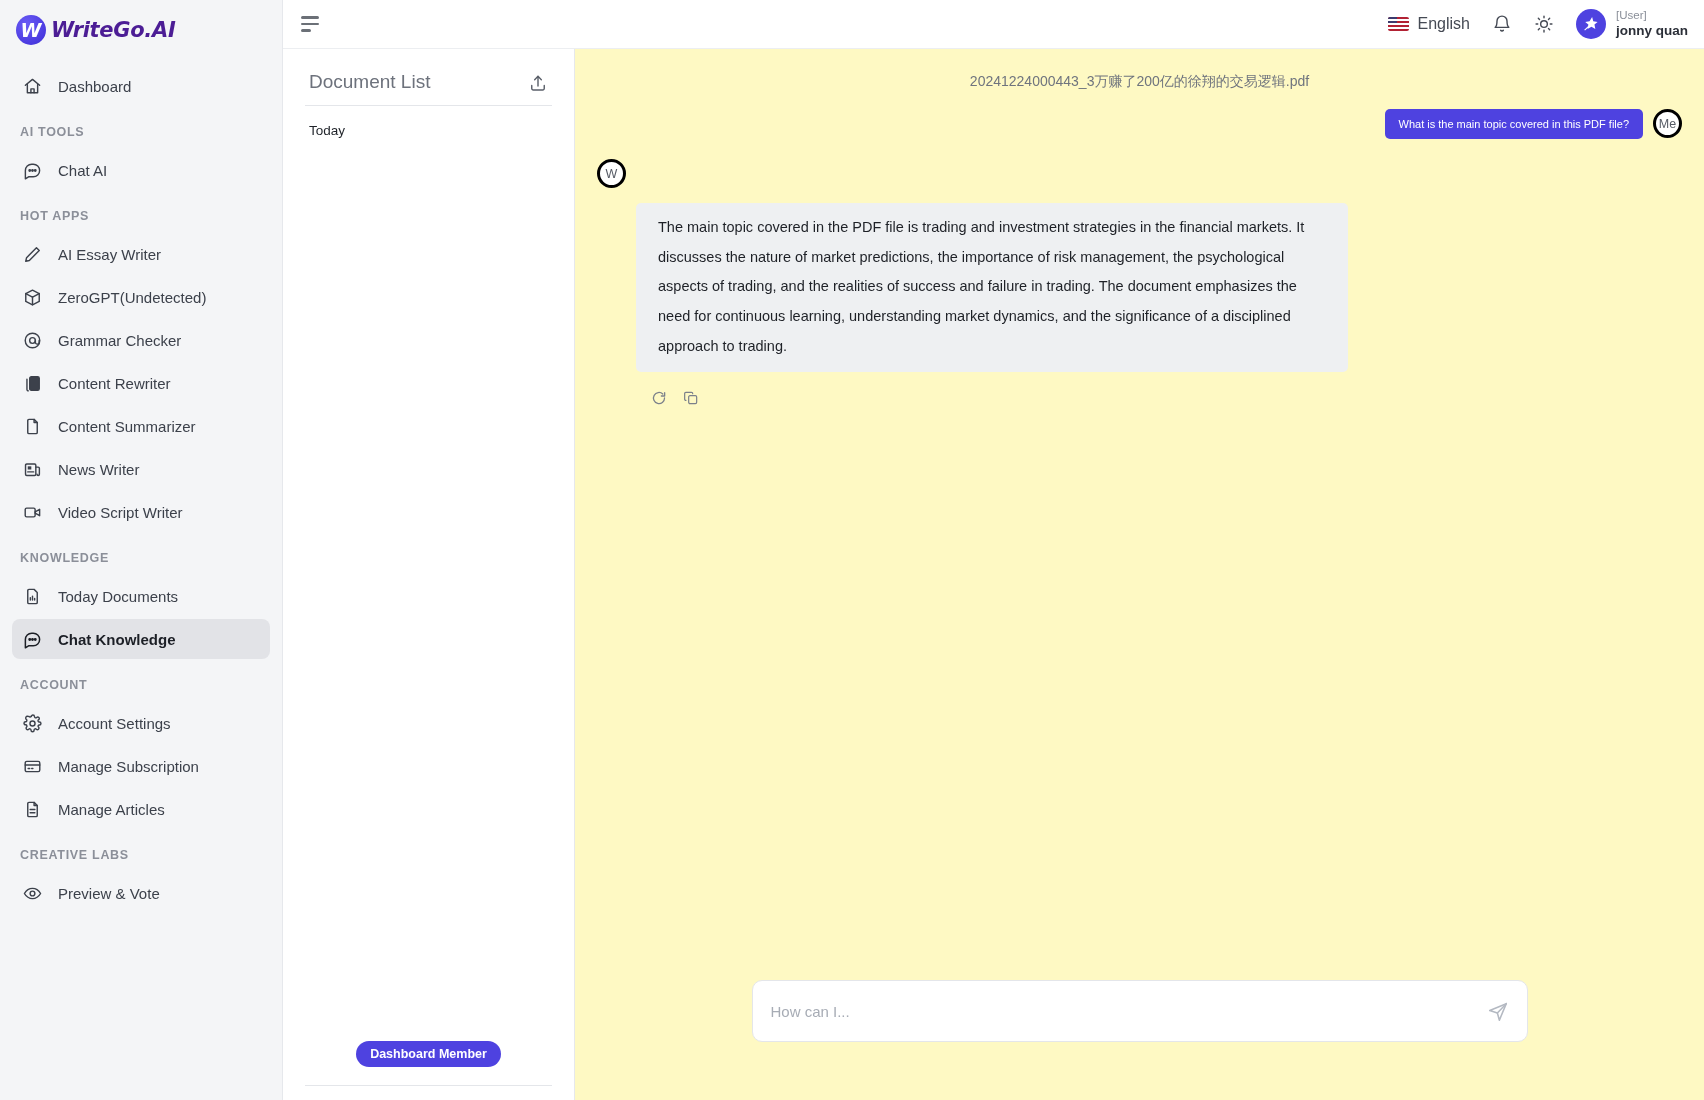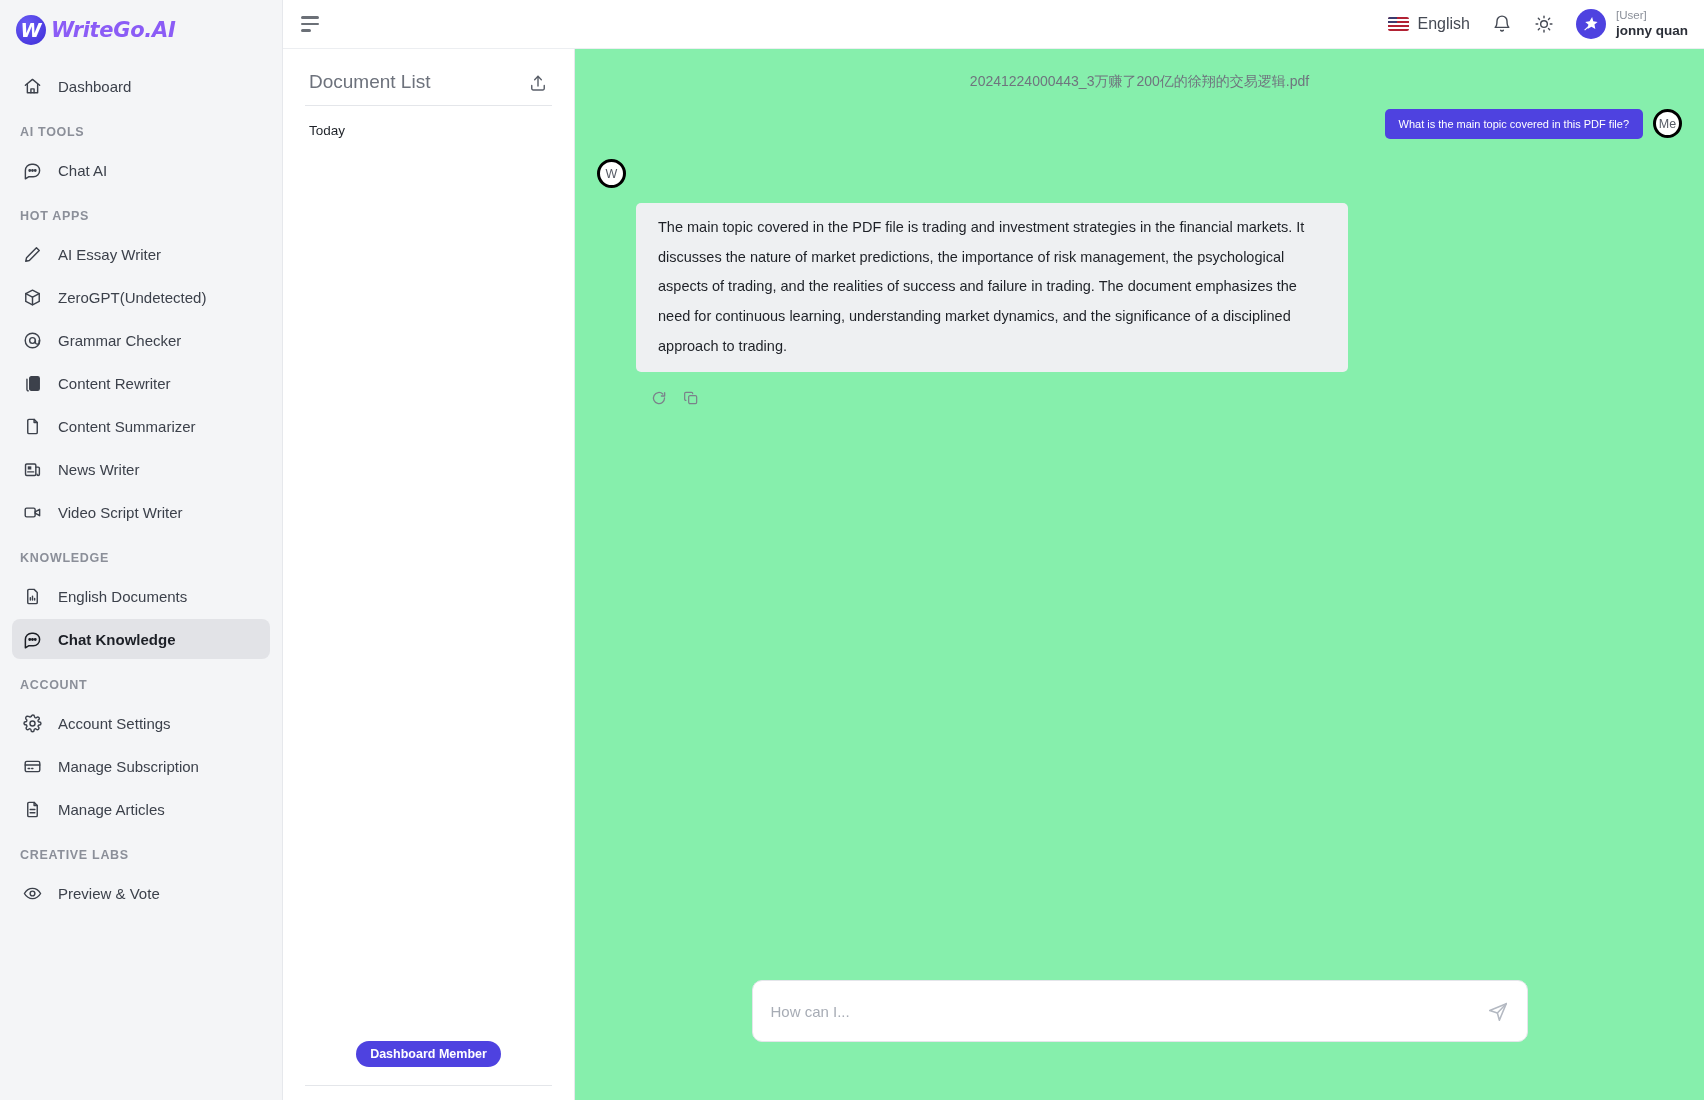--- a/index.html
+++ b/index.html
@@ -26,21 +26,21 @@
   .brand-mark {
     width: 30px; height: 30px; border-radius: 50%;
     background: radial-gradient(circle at 35% 30%, #6a5cf5 0%, #4a3ae0 70%, #3b2fd0 100%);
     color: #fff; font-weight: bold; font-size: 19px;
     display: flex; align-items: center; justify-content: center;
     font-style: italic;
     font-family: "DejaVu Sans", sans-serif;
   }
   .brand-name {
     font-size: 21px; font-weight: bold; font-style: italic;
-    color: #8b5cf6; letter-spacing: -0.3px;
+    color: #4c1d95; letter-spacing: -0.3px;
     font-family: "DejaVu Sans", sans-serif;
   }
   .nav { flex: 1; padding: 6px 0 0 0; overflow: hidden; }
   .nav-section {
     font-size: 12.5px; font-weight: bold; color: #8b8f99;
     letter-spacing: 0.7px; padding: 16px 0 8px 20px;
   }
   .nav-item {
     display: flex; align-items: center; gap: 16px;
     height: 40px; margin: 3px 12px; padding: 0 10px;
@@ -112,21 +112,21 @@
   }
   .docpanel-foot { margin-top: auto; padding-bottom: 14px; }
   .member-badge-row { display: flex; justify-content: center; padding-bottom: 18px; }
   .member-badge {
     background: #4e42e0; color: #fff; font-size: 12.5px; font-weight: bold;
     padding: 6px 14px; border-radius: 14px; cursor: pointer;
   }
   .foot-rule { height: 1px; background: #e4e6ea; }
 
   
-  .chat { flex: 1; display: flex; flex-direction: column; min-width: 0; background: #86efac; position: relative; }
+  .chat { flex: 1; display: flex; flex-direction: column; min-width: 0; background: #fef9c3; position: relative; }
   .chat-scroll { flex: 1; padding: 24px 22px 0 22px; overflow: hidden; }
   .chat-filename {
     text-align: center; font-size: 14px; color: #6f747e; padding-bottom: 18px;
   }
   .row { display: flex; margin-bottom: 6px; }
   .row.user { justify-content: flex-end; align-items: flex-start; gap: 10px; }
   .bubble-user {
     background: #4e42e0; color: #fff; font-size: 11px;
     padding: 9px 14px; border-radius: 5px; max-width: 760px;
   }
@@ -264,21 +264,21 @@
       </div>
 
       <div class="nav-section">KNOWLEDGE</div>
       <div class="nav-item">
         <span class="ico">
           <svg width="19" height="19" viewBox="0 0 24 24" fill="none" stroke="#3c414b" stroke-width="1.8" stroke-linecap="round" stroke-linejoin="round">
               <path d="M14 3H7.5A1.5 1.5 0 0 0 6 4.5v15A1.5 1.5 0 0 0 7.5 21h9a1.5 1.5 0 0 0 1.5-1.5V7z"></path>
               <path d="M9.3 16.5v-3M12 16.5v-5M14.7 16.5v-2"></path>
             </svg>
         </span>
-        <span>English Documents</span>
+        <span>Today Documents</span>
       </div>
       <div class="nav-item active">
         <span class="ico">
           <svg width="19" height="19" viewBox="0 0 24 24" fill="none" stroke="#1c1f26" stroke-width="1.9" stroke-linecap="round" stroke-linejoin="round">
               <path d="M21 12a8 8 0 0 1-8 8H7l-4 2.5V12a8 8 0 0 1 8-8h2a8 8 0 0 1 8 8z"></path>
               <circle cx="8.5" cy="12" r=".9" fill="#1c1f26"></circle>
               <circle cx="12" cy="12" r=".9" fill="#1c1f26"></circle>
               <circle cx="15.5" cy="12" r=".9" fill="#1c1f26"></circle>
             </svg>
         </span>

